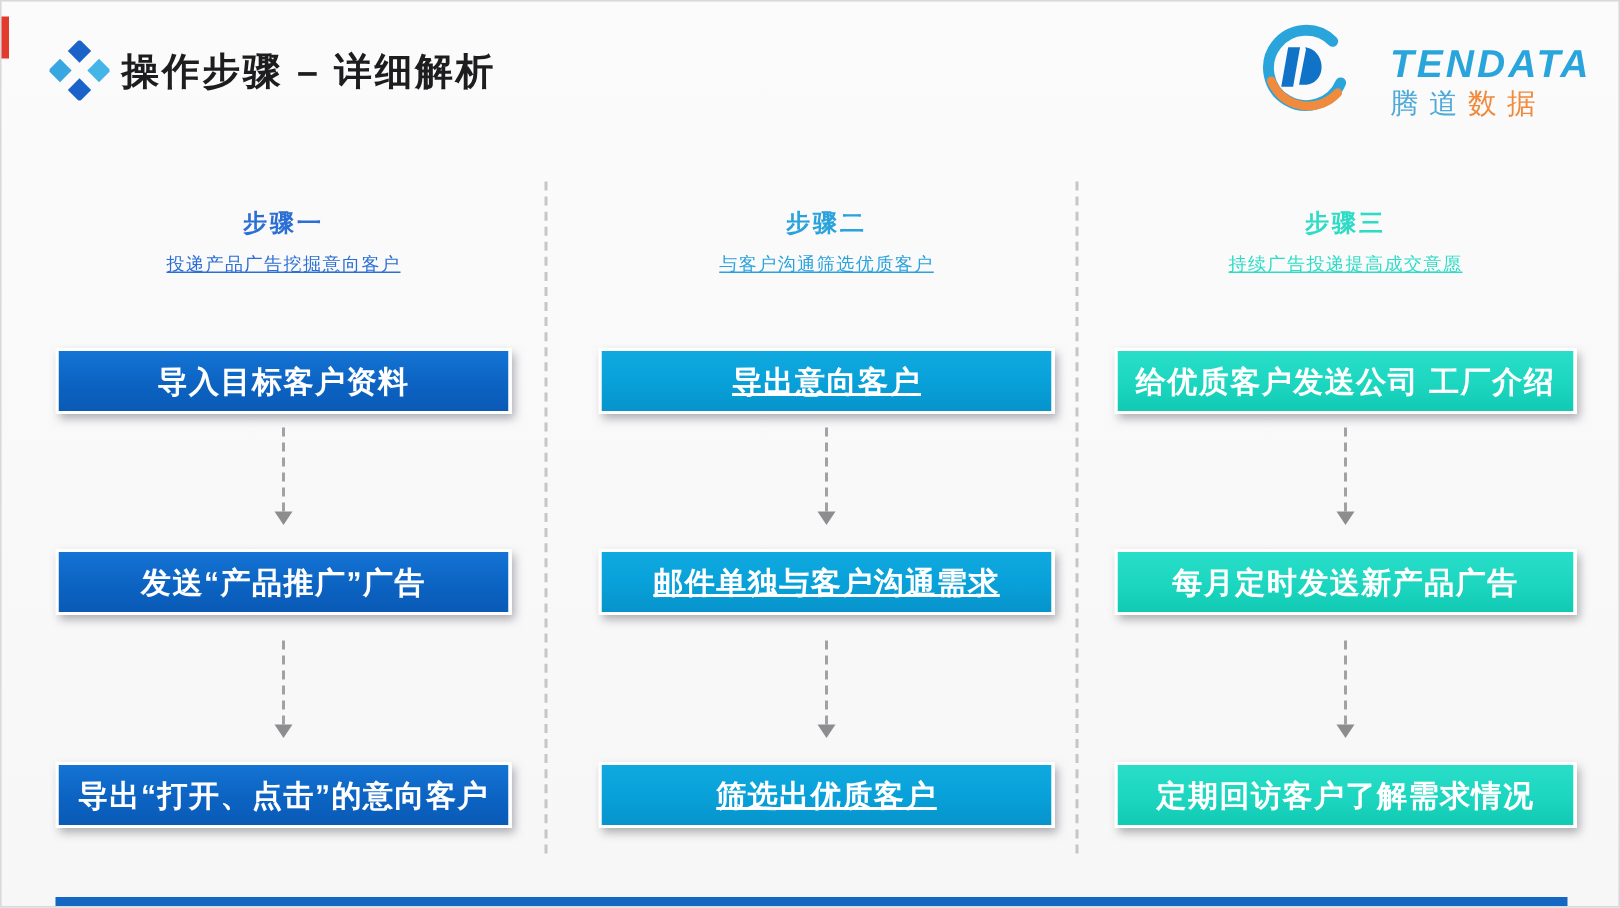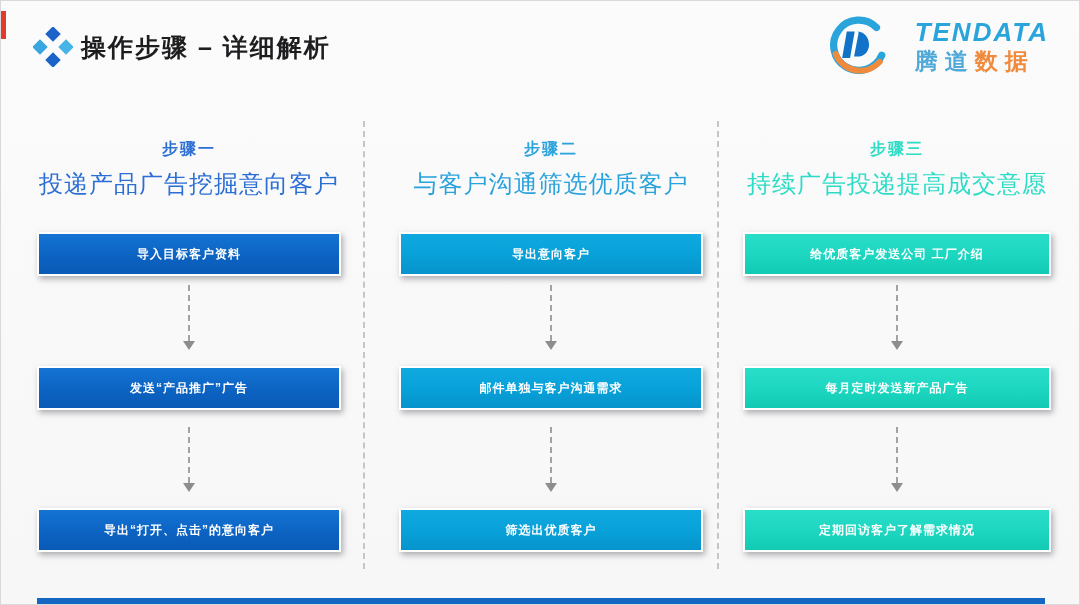--- a/index.html
+++ b/index.html
@@ -12,55 +12,55 @@
     position:relative;width:1078px;height:603px;
     background:linear-gradient(180deg,#fbfbfc 0%,#f7f7f8 100%);
     border:1px solid #d9d9db;box-sizing:content-box;
   }
   
   .red-accent{position:absolute;left:0;top:10px;width:5px;height:28px;background:#e23b2e;}
   .title-row{position:absolute;left:32px;top:26px;display:flex;align-items:center;gap:8px;}
   .diamond-icon{width:40px;height:40px;display:block;}
   .page-title{margin:0;font-size:25px;font-weight:bold;color:#1d1d1f;letter-spacing:2px;}
   
-  .logo{position:absolute;right:30px;top:12px;display:flex;align-items:center;gap:24px;}
+  .logo{position:absolute;right:18px;top:12px;display:flex;align-items:flex-end;gap:24px;}
   .logo-emblem{width:66px;height:66px;}
   .logo-text{display:flex;flex-direction:column;line-height:1;}
   .logo-en{font-size:26px;font-weight:bold;font-style:italic;color:#29a5dc;letter-spacing:2px;}
-  .logo-cn{margin-top:5px;font-size:23px;font-weight:bold;letter-spacing:7px;white-space:nowrap;}
+  .logo-cn{margin-top:5px;font-size:19px;font-weight:normal;letter-spacing:7px;white-space:nowrap;}
   .logo-cn .cn-blue{color:#4fa9d9;}
   .logo-cn .cn-orange{color:#f08a3c;}
   
   .divider{position:absolute;top:120px;height:448px;width:0;border-left:2px dashed #c6c6c8;}
   .divider-1{left:362px;}
   .divider-2{left:716px;}
   
   .column{position:absolute;top:138px;height:430px;}
   .col-1{left:36px;width:304px;}
   .col-2{left:398px;width:304px;}
   .col-3{left:742px;width:308px;}
   .col-title{margin:0;text-align:center;font-size:16px;font-weight:bold;letter-spacing:2px;}
-  .col-subtitle{margin:8px 0 0 0;text-align:center;font-size:24px;letter-spacing:1px;white-space:nowrap;}
+  .col-subtitle{margin:8px 0 0 0;text-align:center;font-size:12px;letter-spacing:1px;white-space:nowrap;text-decoration:underline;}
   .col-1 .col-title,.col-1 .col-subtitle{color:#2c6fd4;}
   .col-2 .col-title,.col-2 .col-subtitle{color:#2aa2dc;}
   .col-3 .col-title,.col-3 .col-subtitle{color:#2edcc6;}
   
   .box{
     position:absolute;left:0;right:0;height:40px;
     border:2px solid #ffffff;
     box-shadow:2px 3px 6px rgba(110,110,115,0.55);
     display:flex;align-items:center;justify-content:center;
-    color:#ffffff;font-size:12px;font-weight:bold;letter-spacing:1px;
+    color:#ffffff;font-size:20px;font-weight:bold;letter-spacing:1px;
     white-space:nowrap;
   }
   .box-row-1{top:93px;}
   .box-row-2{top:227px;}
   .box-row-3{top:369px;}
   .col-1 .box{background:linear-gradient(180deg,#1474d4 0%,#0c63c2 55%,#0a5ab6 100%);}
-  .col-2 .box{background:linear-gradient(180deg,#0fa9e0 0%,#08a0d8 55%,#0793cb 100%);}
+  .col-2 .box{background:linear-gradient(180deg,#0fa9e0 0%,#08a0d8 55%,#0793cb 100%);text-decoration:underline;}
   .col-3 .box{background:linear-gradient(180deg,#29dec9 0%,#1cd6c0 55%,#12cab4 100%);}
   
   .arrow{position:absolute;left:50%;transform:translateX(-50%);width:12px;display:flex;flex-direction:column;align-items:center;}
   .arrow-1{top:146px;}
   .arrow-2{top:288px;}
   .arrow .line{width:0;height:56px;border-left:2px dashed #a2a2a4;}
   .arrow .head{width:0;height:0;border-left:6px solid transparent;border-right:6px solid transparent;border-top:9px solid #8d8d8f;}
   
   .bottom-bar{position:absolute;left:36px;right:34px;bottom:0;height:6px;background:#1467c2;}
 </style>

